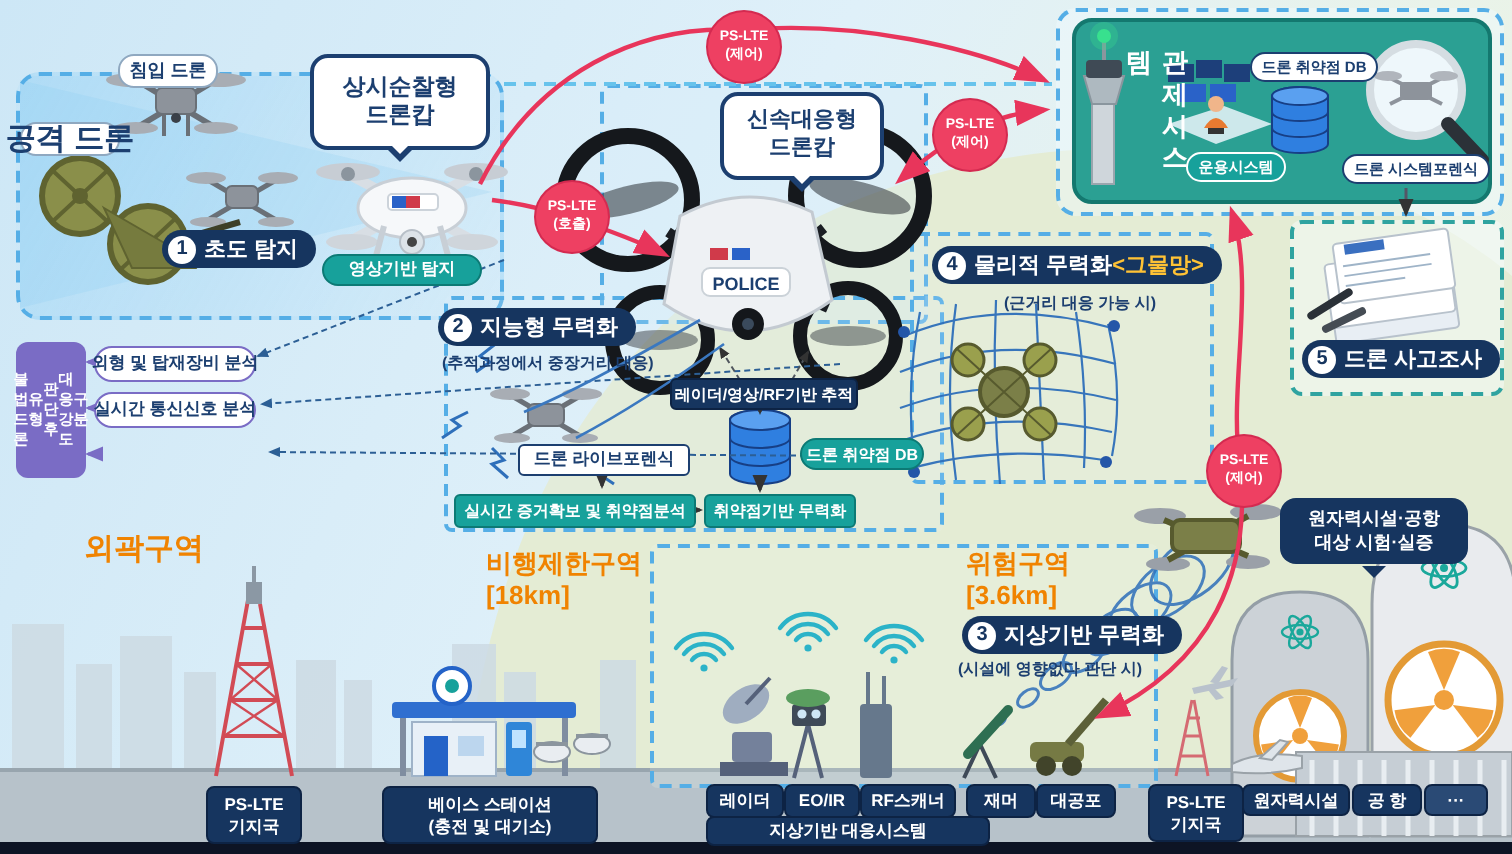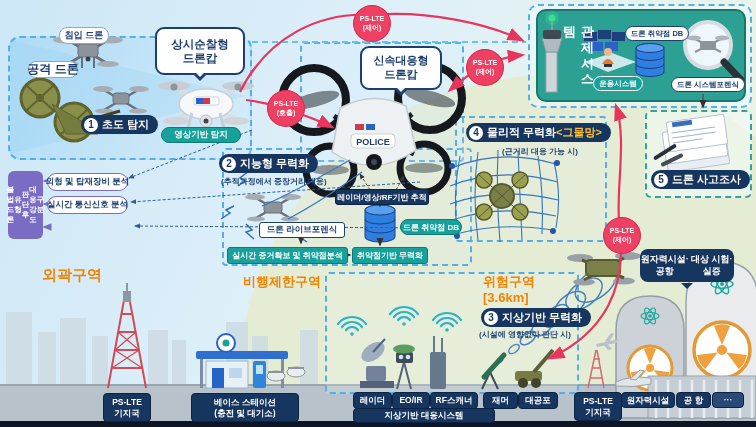--- a/index.html
+++ b/index.html
@@ -26,21 +26,21 @@
     display:flex;flex-direction:column;align-items:center;justify-content:center;
     font-size:7px;font-weight:bold;line-height:1.2;z-index:6;border:1px solid #d42a50;text-align:center}
   .bubble{position:absolute;background:#fff;border:2.5px solid #1c3f70;border-radius:9px;color:#1c3f70;
     font-weight:bold;text-align:center;display:flex;flex-direction:column;align-items:center;
     justify-content:center;line-height:1.25;z-index:5}
   .bubble::after{content:"";position:absolute;left:50%;bottom:-8px;margin-left:-6px;
     border:6px solid transparent;border-top-color:#1c3f70;border-bottom:none}
   .bubble::before{content:"";position:absolute;left:50%;bottom:-4px;margin-left:-4px;z-index:1;
     border:4px solid transparent;border-top-color:#fff;border-bottom:none}
   .nbubble{position:absolute;background:#16355f;border-radius:8px;color:#fff;font-weight:bold;
-    text-align:center;display:flex;flex-direction:row;align-items:center;justify-content:center;
+    text-align:center;display:flex;flex-direction:column;align-items:center;justify-content:center;
     line-height:1.3;z-index:5}
   .nbubble::after{content:"";position:absolute;left:50%;bottom:-7px;margin-left:-6px;
     border:6px solid transparent;border-top-color:#16355f;border-bottom:none}
   .vtitle{position:absolute;writing-mode:vertical-rl;text-orientation:upright;color:#fff;
     font-weight:bold;font-size:13px;letter-spacing:3px;z-index:5}
   .classifybox{position:absolute;background:#7a6cc5;border-radius:6px;color:#fff;font-weight:bold;
     font-size:7.5px;line-height:1.35;display:flex;flex-direction:row;align-items:center;
     justify-content:center;text-align:center;z-index:5}
   .anbox{position:absolute;background:#fff;border:1.5px solid #7a6cc5;border-radius:9px;color:#1c3f70;
     font-size:8.5px;font-weight:bold;display:flex;align-items:center;justify-content:center;
@@ -447,21 +447,21 @@
     <g fill="none" stroke="#7a6cc5" stroke-width="1.5">
       <path d="M47,181 H44" marker-end="url(#aP)"></path>
       <path d="M47,204 H44" marker-end="url(#aP)"></path>
       <path d="M47,227 H44" marker-end="url(#aP)"></path>
     </g>
   </svg>
 
   <div class="pill white" style="left:59px;top:27px;width:48px;height:15px;font-size:9px">
     <span>침입 드론</span>
     </div>
-  <div class="pill white" style="left:28px;top:61px;width:48px;height:15px;font-size:12px">
+  <div class="pill white" style="left:10px;top:61px;width:48px;height:15px;font-size:15px">
     <span>공격 드론</span>
     </div>
 
   <div class="bubble" style="left:155px;top:27px;width:86px;height:44px;font-size:11.5px">
     <span>상시순찰형</span>
     <span>드론캅</span>
     </div>
   <div class="bubble" style="left:360px;top:46px;width:78px;height:40px;font-size:11px">
     <span>신속대응형</span>
     <span>드론캅</span>
@@ -549,20 +549,21 @@
   <div class="anbox" style="left:47px;top:173px;width:79px;height:16px">
     <span>외형 및 탑재장비 분석</span>
     </div>
   <div class="anbox" style="left:47px;top:196px;width:79px;height:16px">
     <span>실시간 통신신호 분석</span>
     </div>
 
   <div class="zone" style="left:42px;top:266px;width:100px;font-size:15px">외곽구역</div>
   <div class="zone" style="left:243px;top:274px;width:92px;font-size:13px">
     <div>비행제한구역</div>
+    <div>[18km]</div>
     </div>
   <div class="zone" style="left:483px;top:274px;width:64px;font-size:13px">
     <div>위험구역</div>
     <div>[3.6km]</div>
     </div>
 
   <div class="nbubble" style="left:640px;top:249px;width:94px;height:33px;font-size:9px">
     <span>원자력시설·공항</span>
     <span>대상 시험·실증</span>
     </div>

